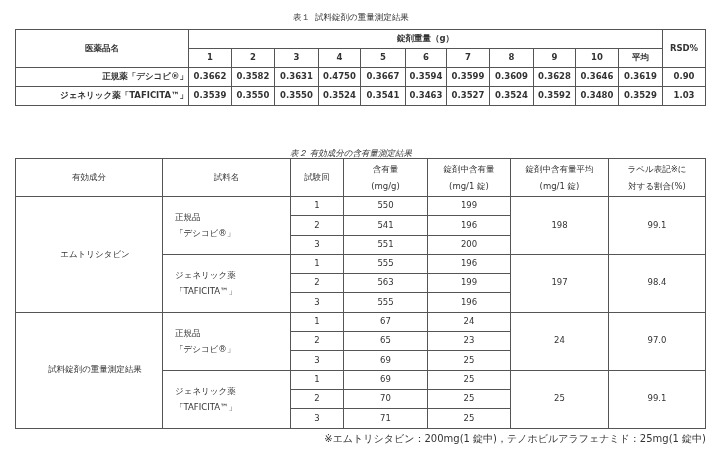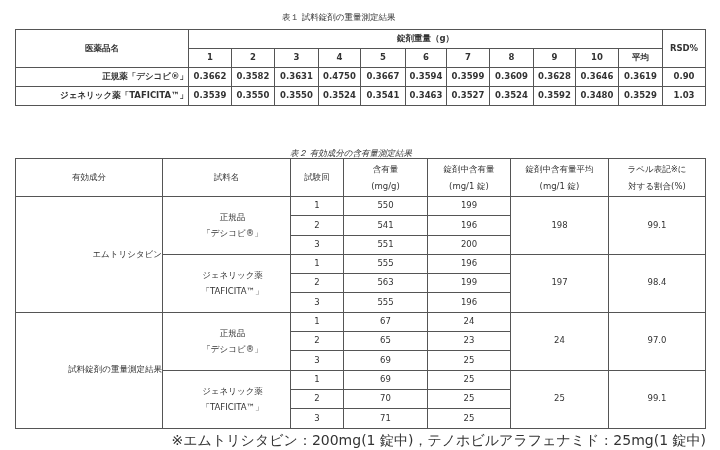--- a/index.html
+++ b/index.html
@@ -8,29 +8,29 @@
   .caption { position:absolute; font-size:8.5px; color:#333; white-space:nowrap; }
   table { position:absolute; border-collapse:collapse; table-layout:fixed; }
   td { border:1px solid #555; font-size:8.5px; text-align:center; vertical-align:middle;
        padding:0; overflow:hidden; white-space:nowrap; color:#333; line-height:1.15; }
   #t1 { left:15px; top:29px; width:690px; border:1.5px solid #555; }
   #t1 td { height:18px;font-weight:bold; }
   #t1 td.left { text-align:right; padding-left:4px; }
   #t2 { left:15px; top:158px; width:690px; border:1.5px solid #555; }
   #t2 td { height:18.3px; }
   #t2 td.hdr { height:37px; }
-  #t2 td.left { text-align:right; padding-left:12px; }
-  #t2 td.name { text-align:center; padding-left:12px; line-height:1.9; }
+  #t2 td.left { text-align:center; padding-left:12px; }
+  #t2 td.name { text-align:left; padding-left:12px; line-height:1.9; }
   .two { display:block; line-height:1.9; }
-  .foot { position:absolute; right:14px; top:432px; font-size:14px; color:#333; white-space:nowrap; }
+  .foot { position:absolute; right:14px; top:432px; font-size:10px; color:#333; white-space:nowrap; }
 </style>
 </head>
 <body>
 
-<div class="caption" style="left:282px; top:12px;">表１ 試料錠剤の重量測定結果</div>
+<div class="caption" style="left:293px; top:12px;font-family:Liberation Mono, monospace;">表１ 試料錠剤の重量測定結果</div>
 
 <table id="t1">
   <colgroup>
     <col style="width:173px">
     <col style="width:43px">
       <col style="width:43px">
       <col style="width:44px">
       <col style="width:42px">
     <col style="width:45px">
       <col style="width:41px">

